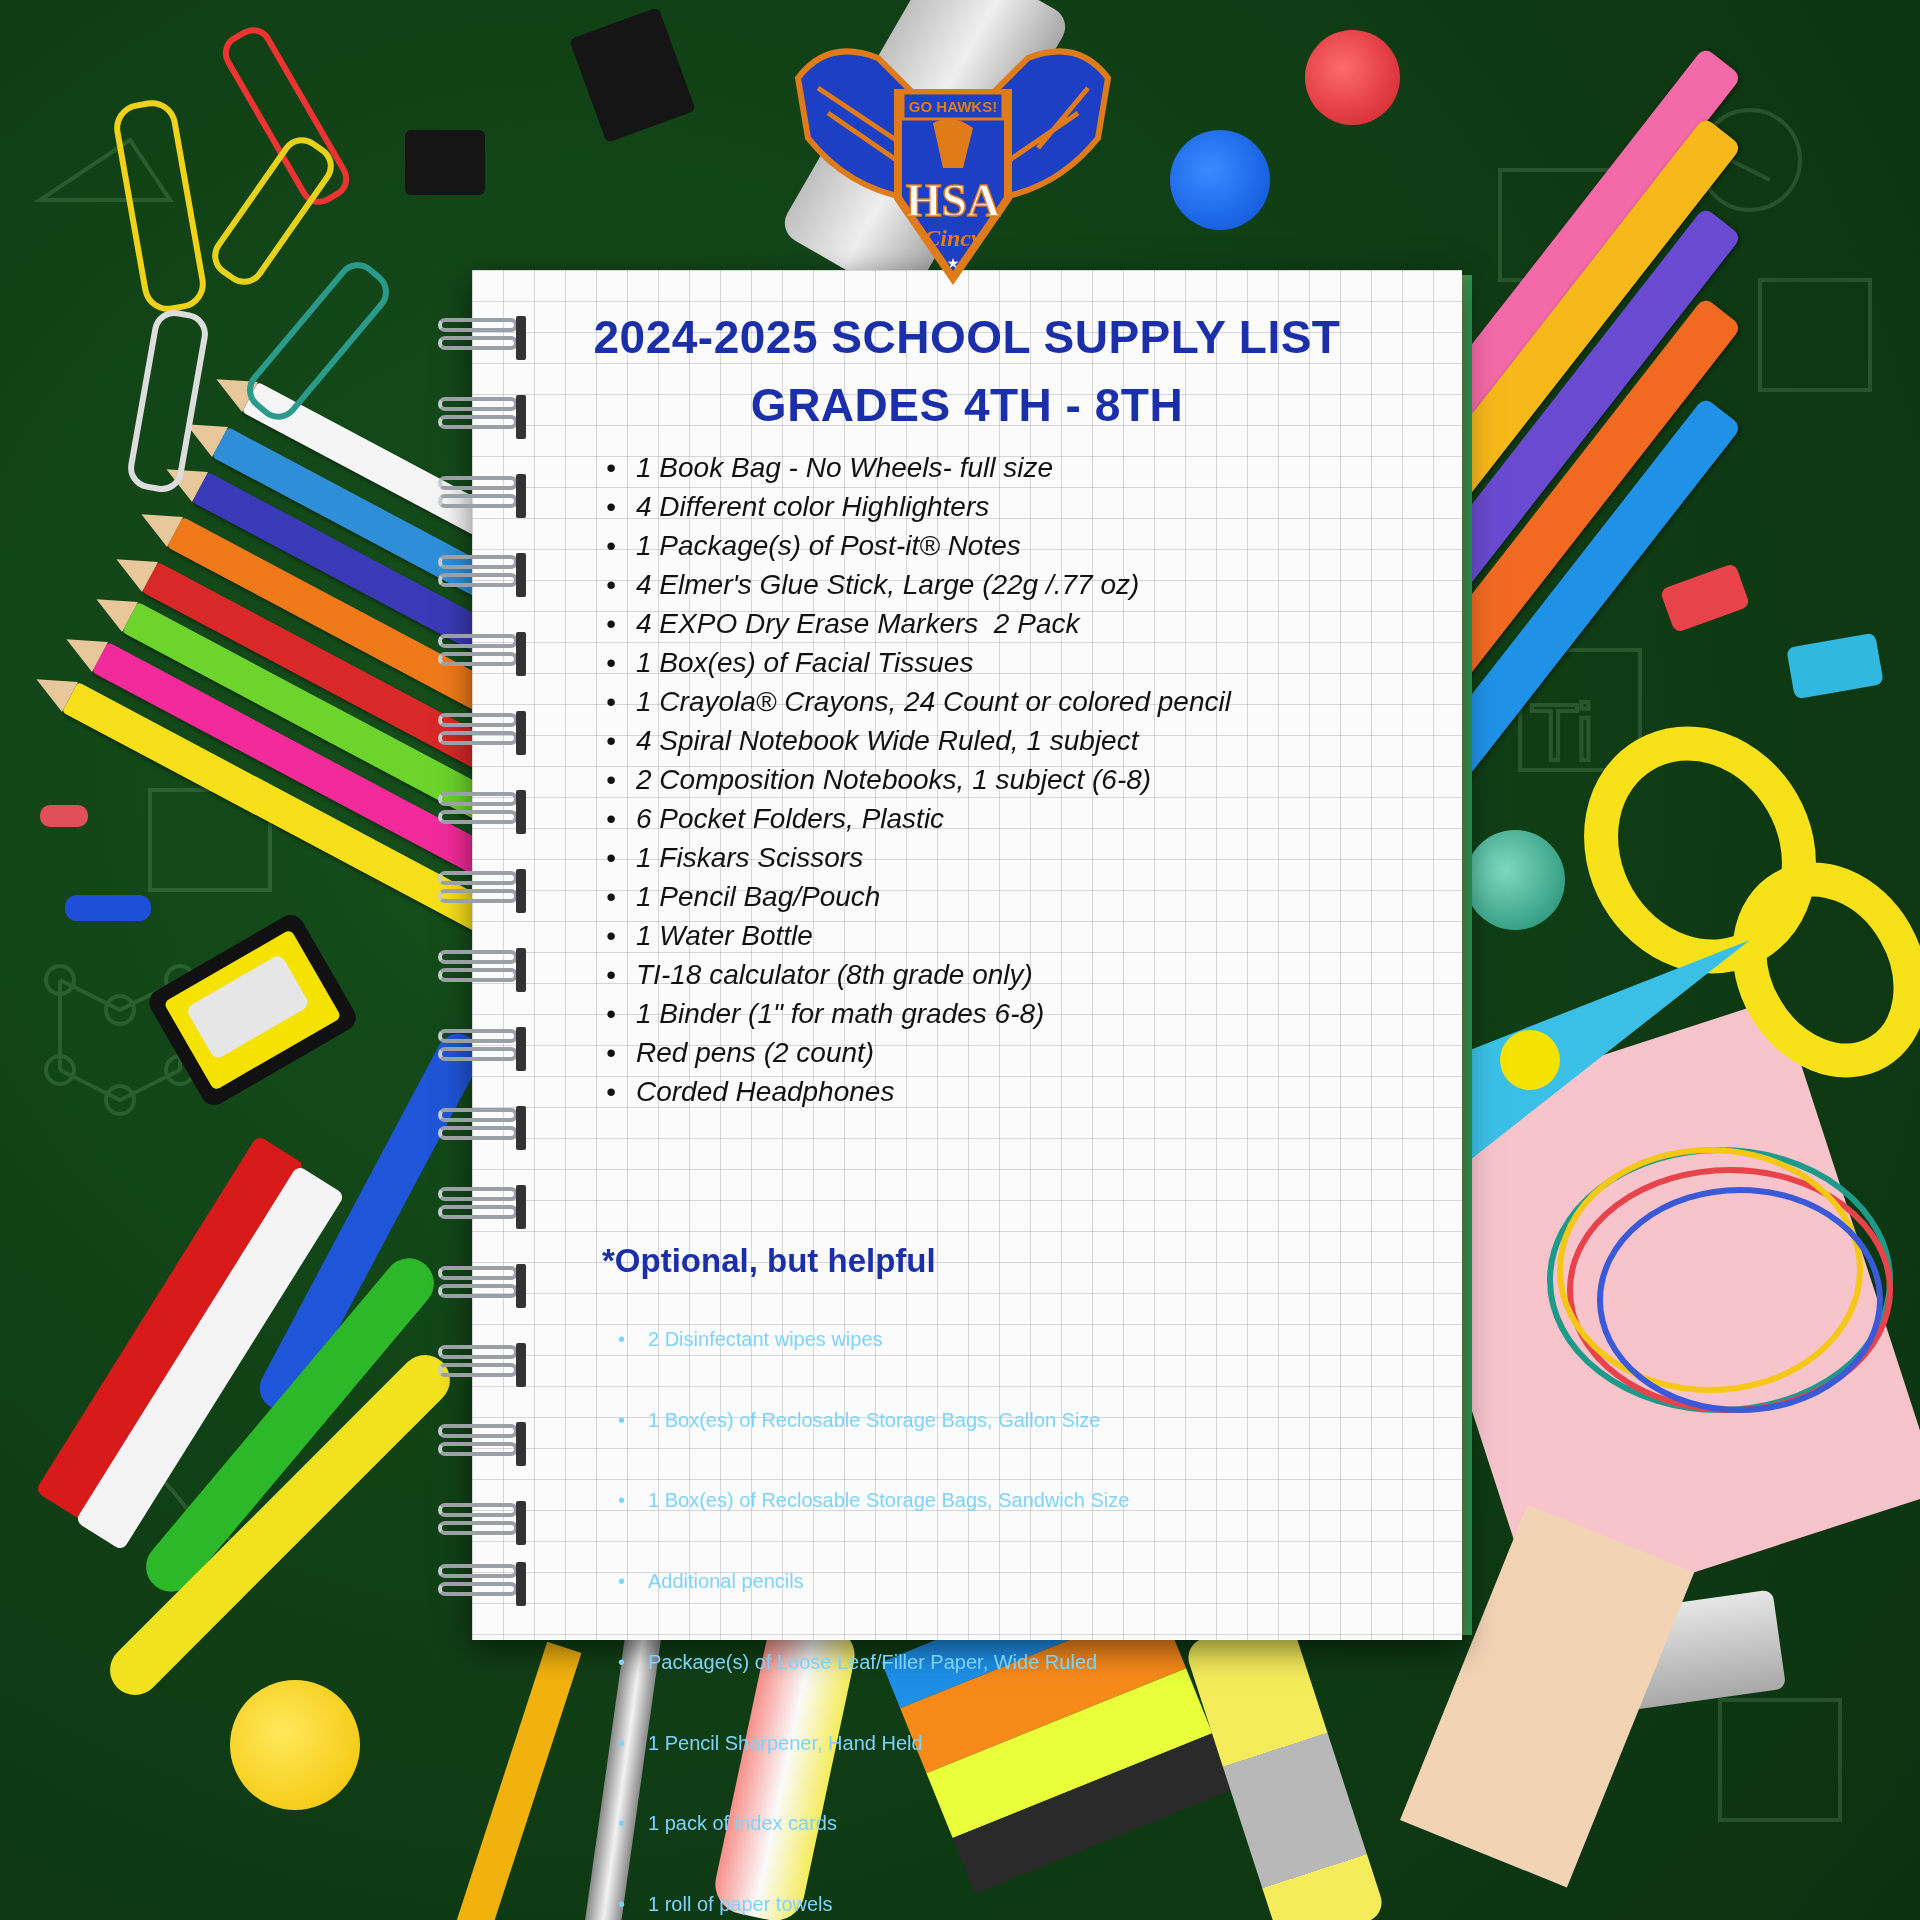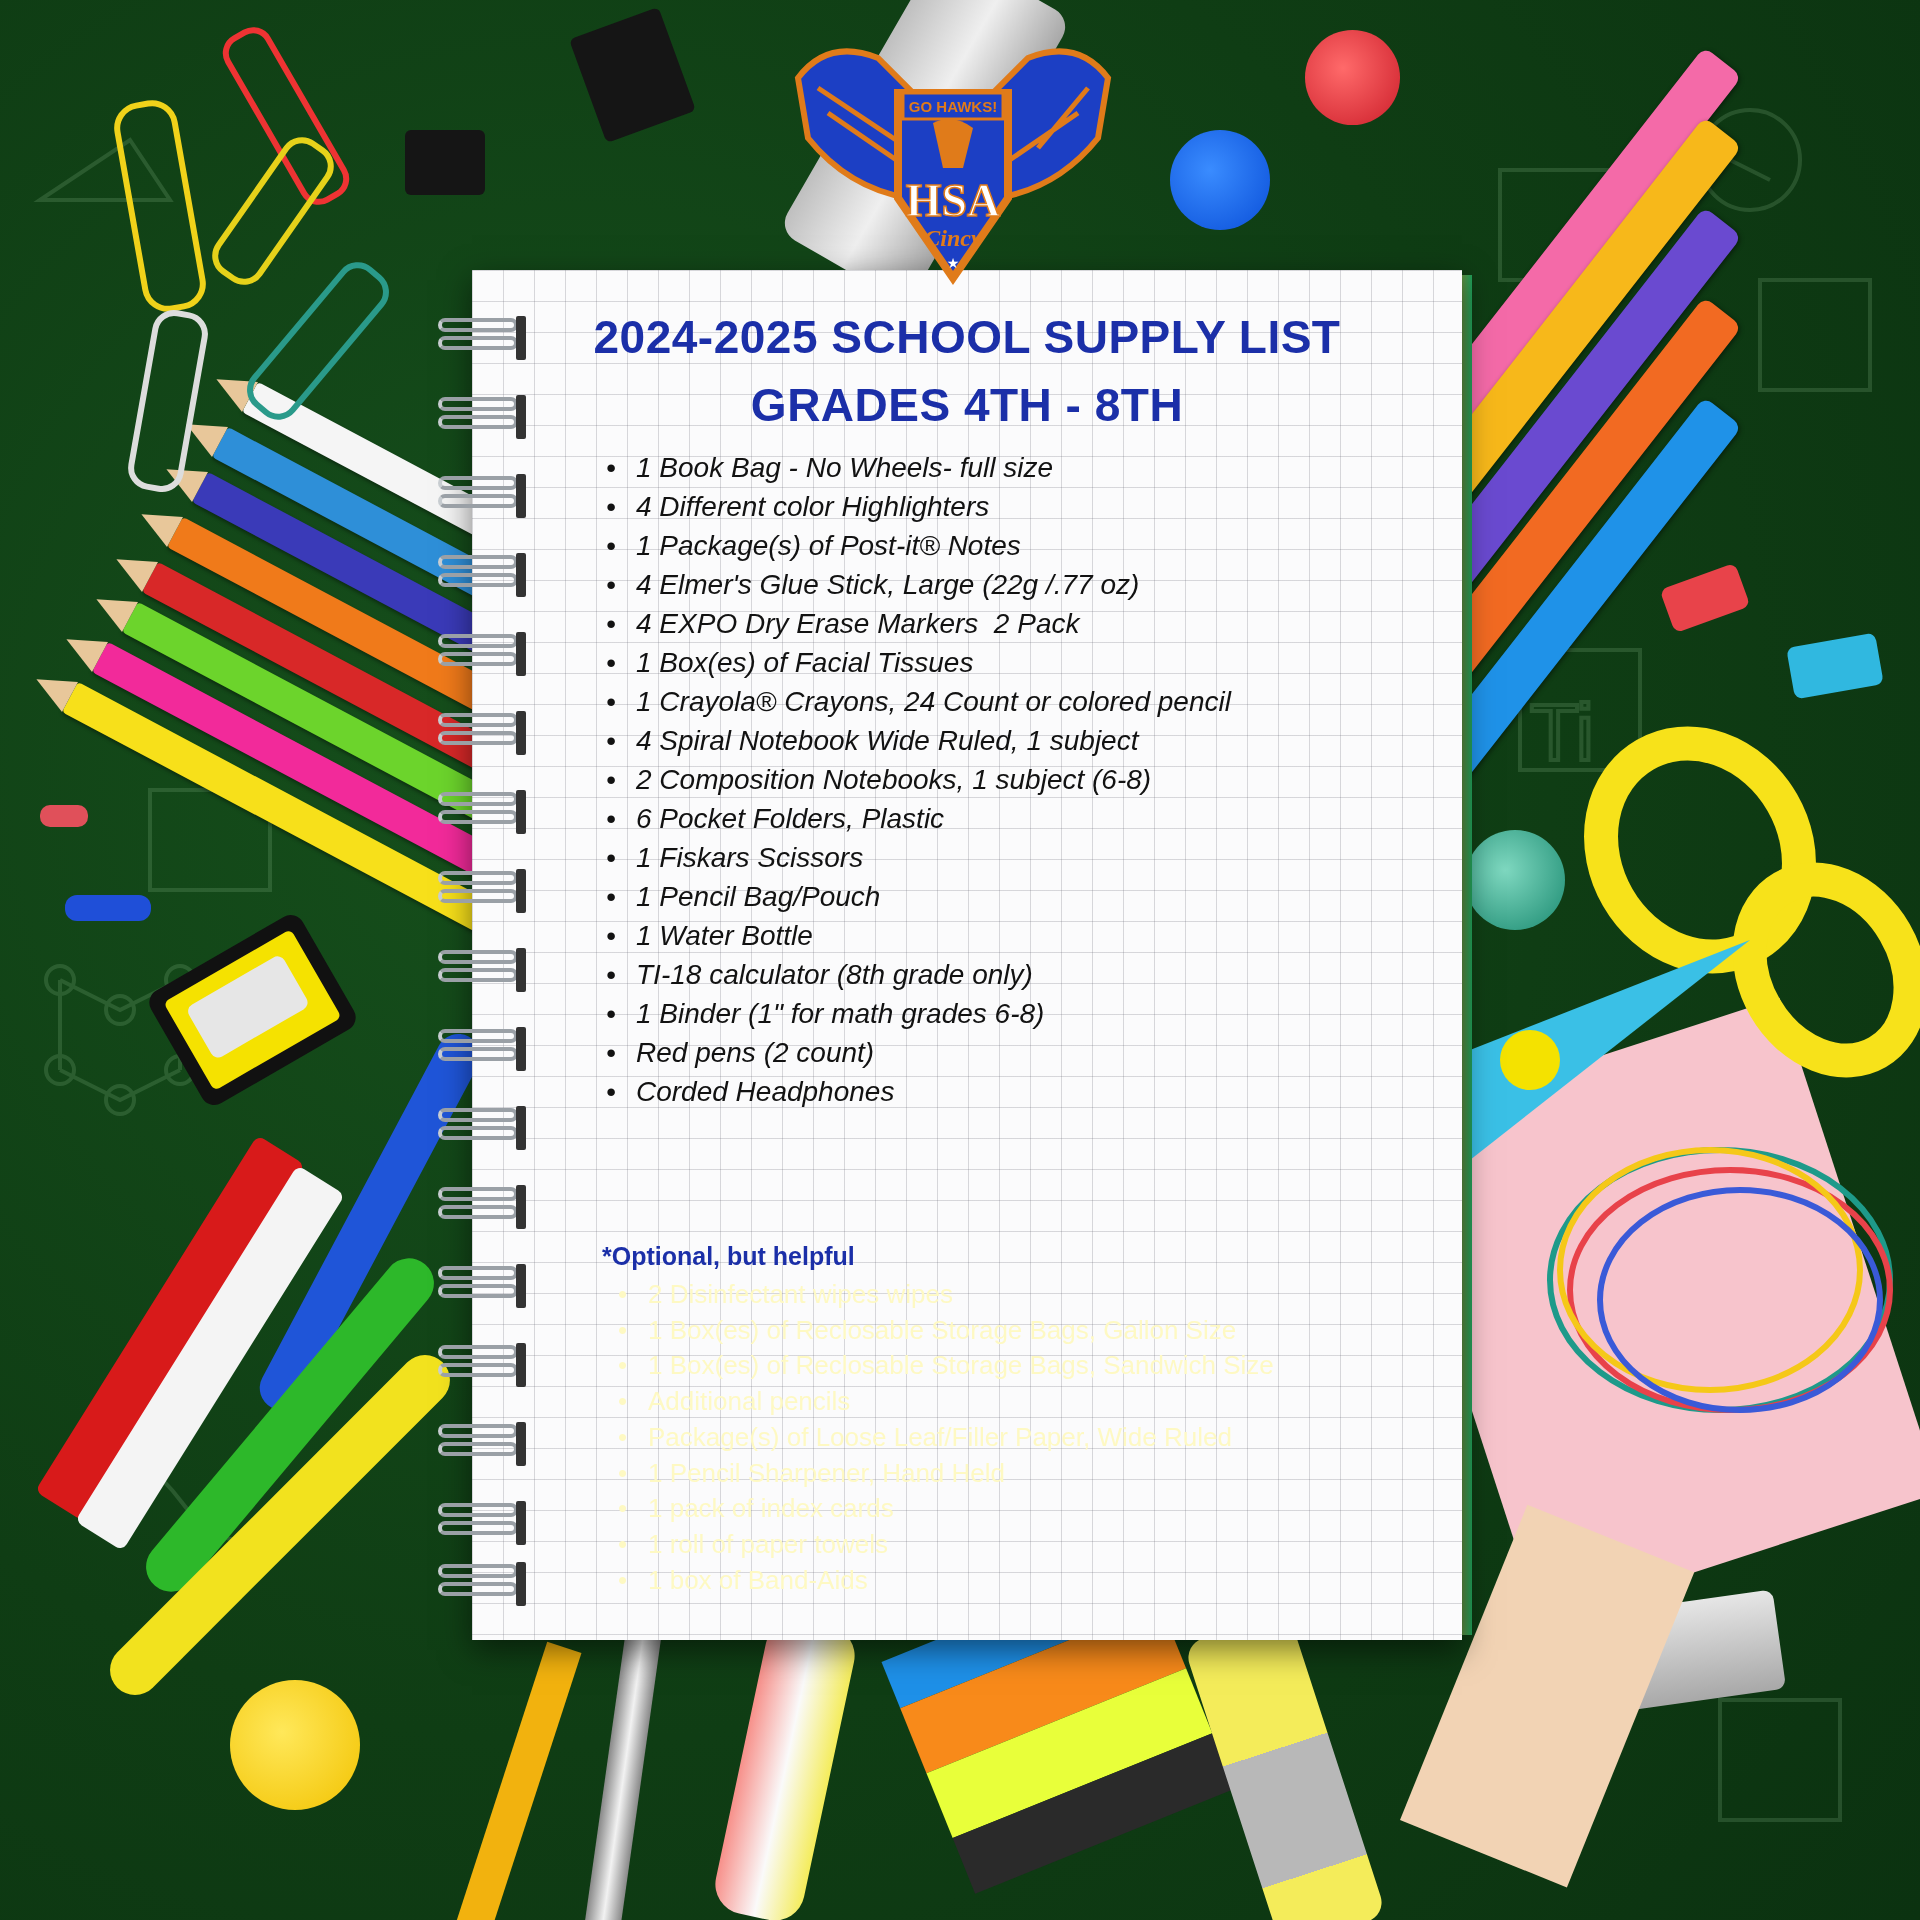--- a/index.html
+++ b/index.html
@@ -25,23 +25,23 @@
   .ring { position:absolute; left:438px; width:96px; height:44px; }
   .ring span { position:absolute; left:0; width:80px; height:14px; border:4px solid #9aa0a6; border-left-color:#c7ccd0; border-radius:14px; box-sizing:border-box; }
   .ring span.a { top:2px; } .ring span.b { top:20px; }
   .ring i { position:absolute; left:78px; top:0; width:10px; height:44px; background:#333; border-radius:2px; }
   .title { position:absolute; left:472px; width:990px; text-align:center; color:#1b2fa8; font-weight:bold; font-size:46px; letter-spacing:0.5px; }
   .title.t1 { top:310px;text-align:center; } .title.t2 { top:378px; }
   ul { list-style:none; margin:0; padding:0; position:absolute; }
   .main-list { left:602px; top:448px; width:800px;font-style:italic; }
   .main-list li { position:relative; padding-left:34px; font-size:28px; line-height:39px; color:#121212; }
   .main-list li::before { content:"•"; position:absolute; left:4px; top:0; font-size:28px; }
-  .optional-label { position:absolute; left:602px; top:1242px; font-size:25px; font-weight:bold; color:#1b2fa8; }
+  .optional-label { position:absolute; left:602px; top:1242px; font-size:33px; font-weight:bold; color:#1b2fa8; }
   .opt-list { left:612px; top:1277px; width:780px; }
-  .opt-list li { position:relative; padding-left:36px; font-size:26px; line-height:35.7px; color:#fef9c3; }
+  .opt-list li { position:relative; padding-left:36px; font-size:20px; line-height:35.7px; color:#7dd3fc;margin-top:45px; }
   .opt-list li::before { content:"•"; position:absolute; left:6px; top:0; }
   
   .logo { position:absolute; left:788px; top:18px; width:330px; height:280px; }
 </style>
 </head>
 <body>
 
 <div class="bg"></div>
 
 <svg class="doodles" width="1920" height="1920" viewBox="0 0 1920 1920">

